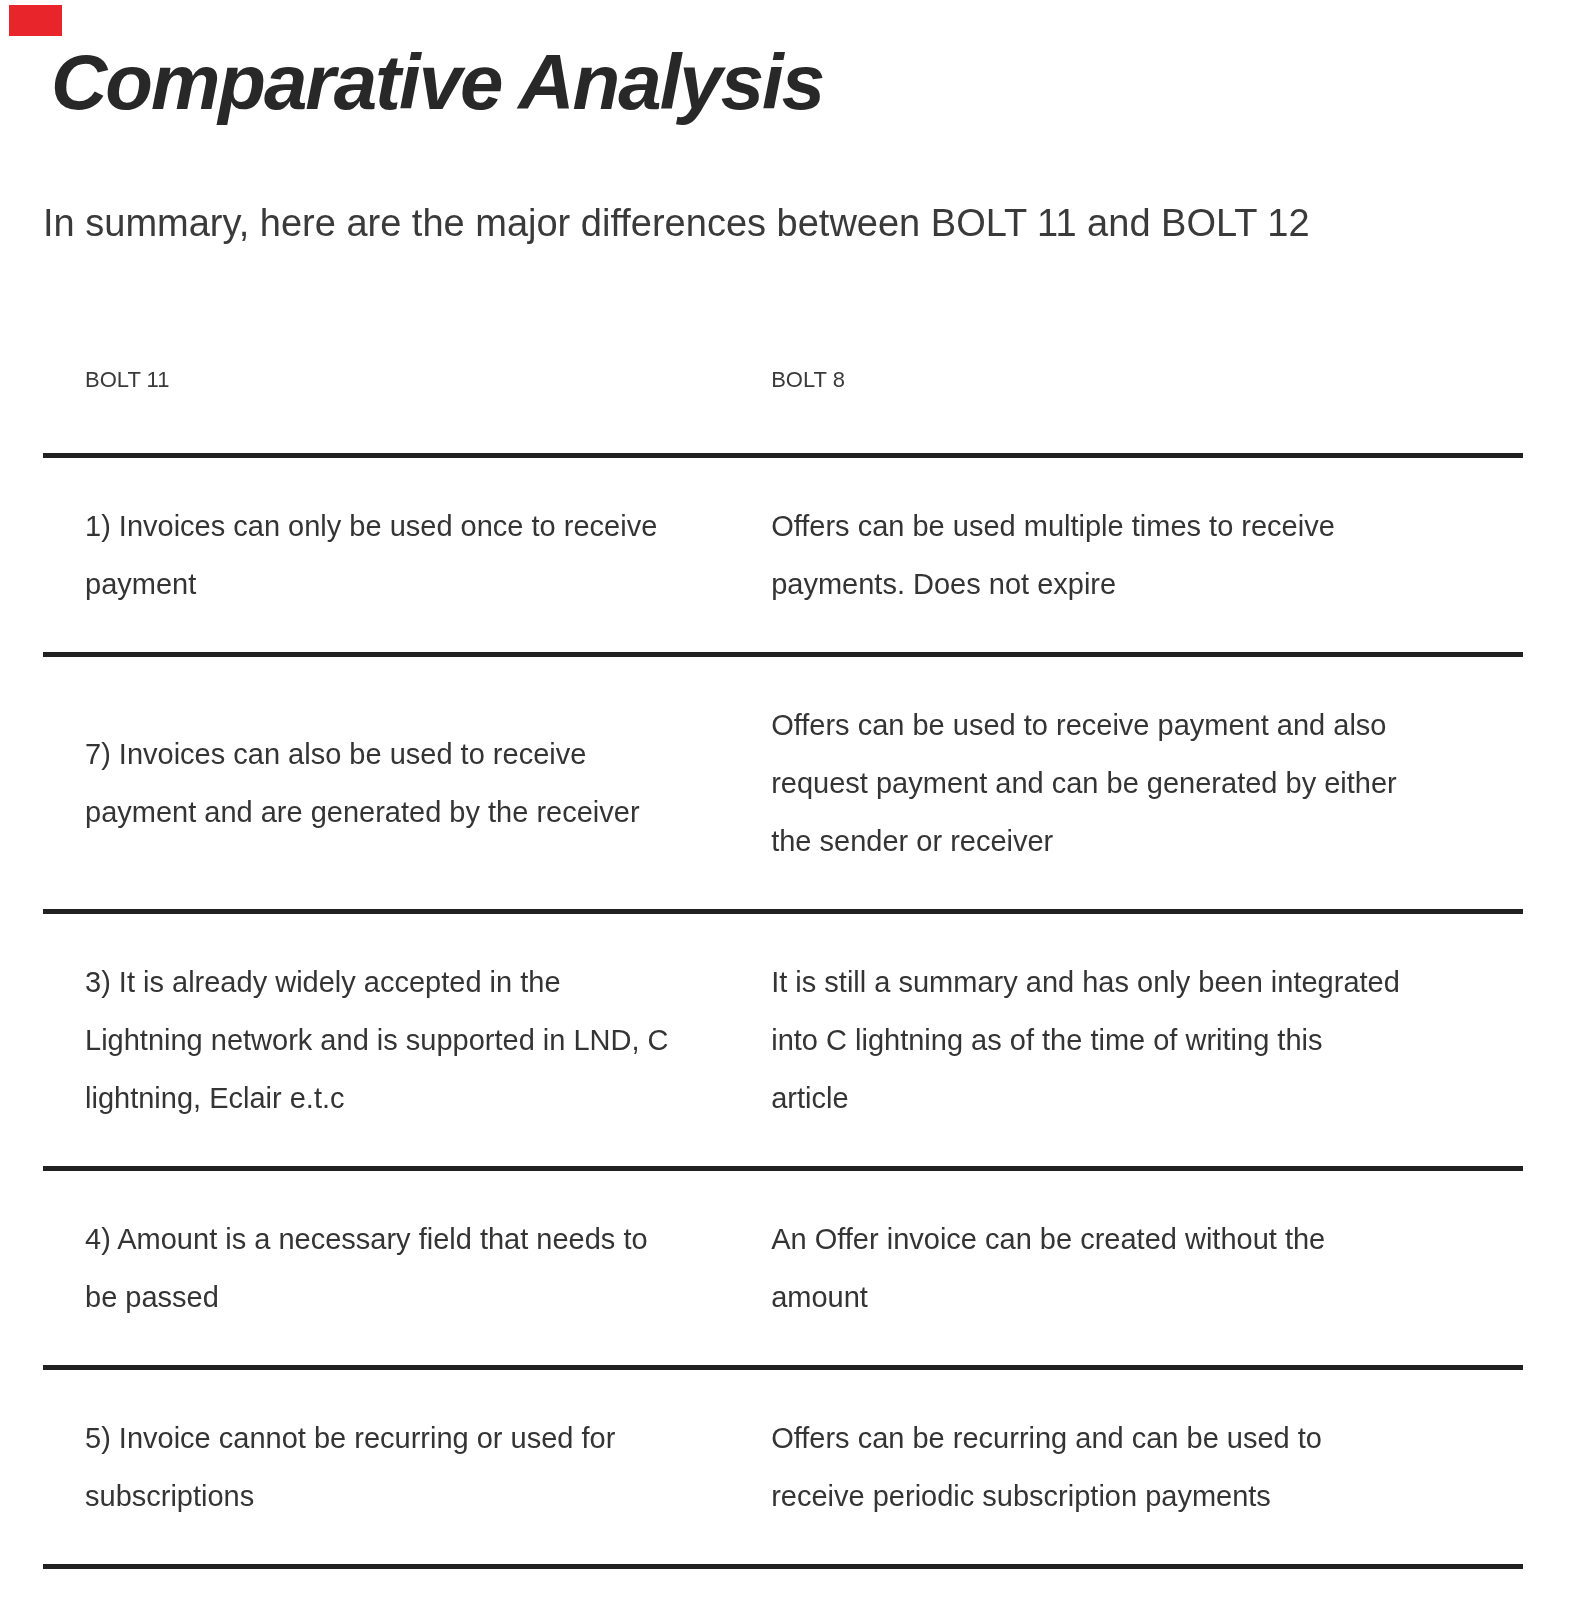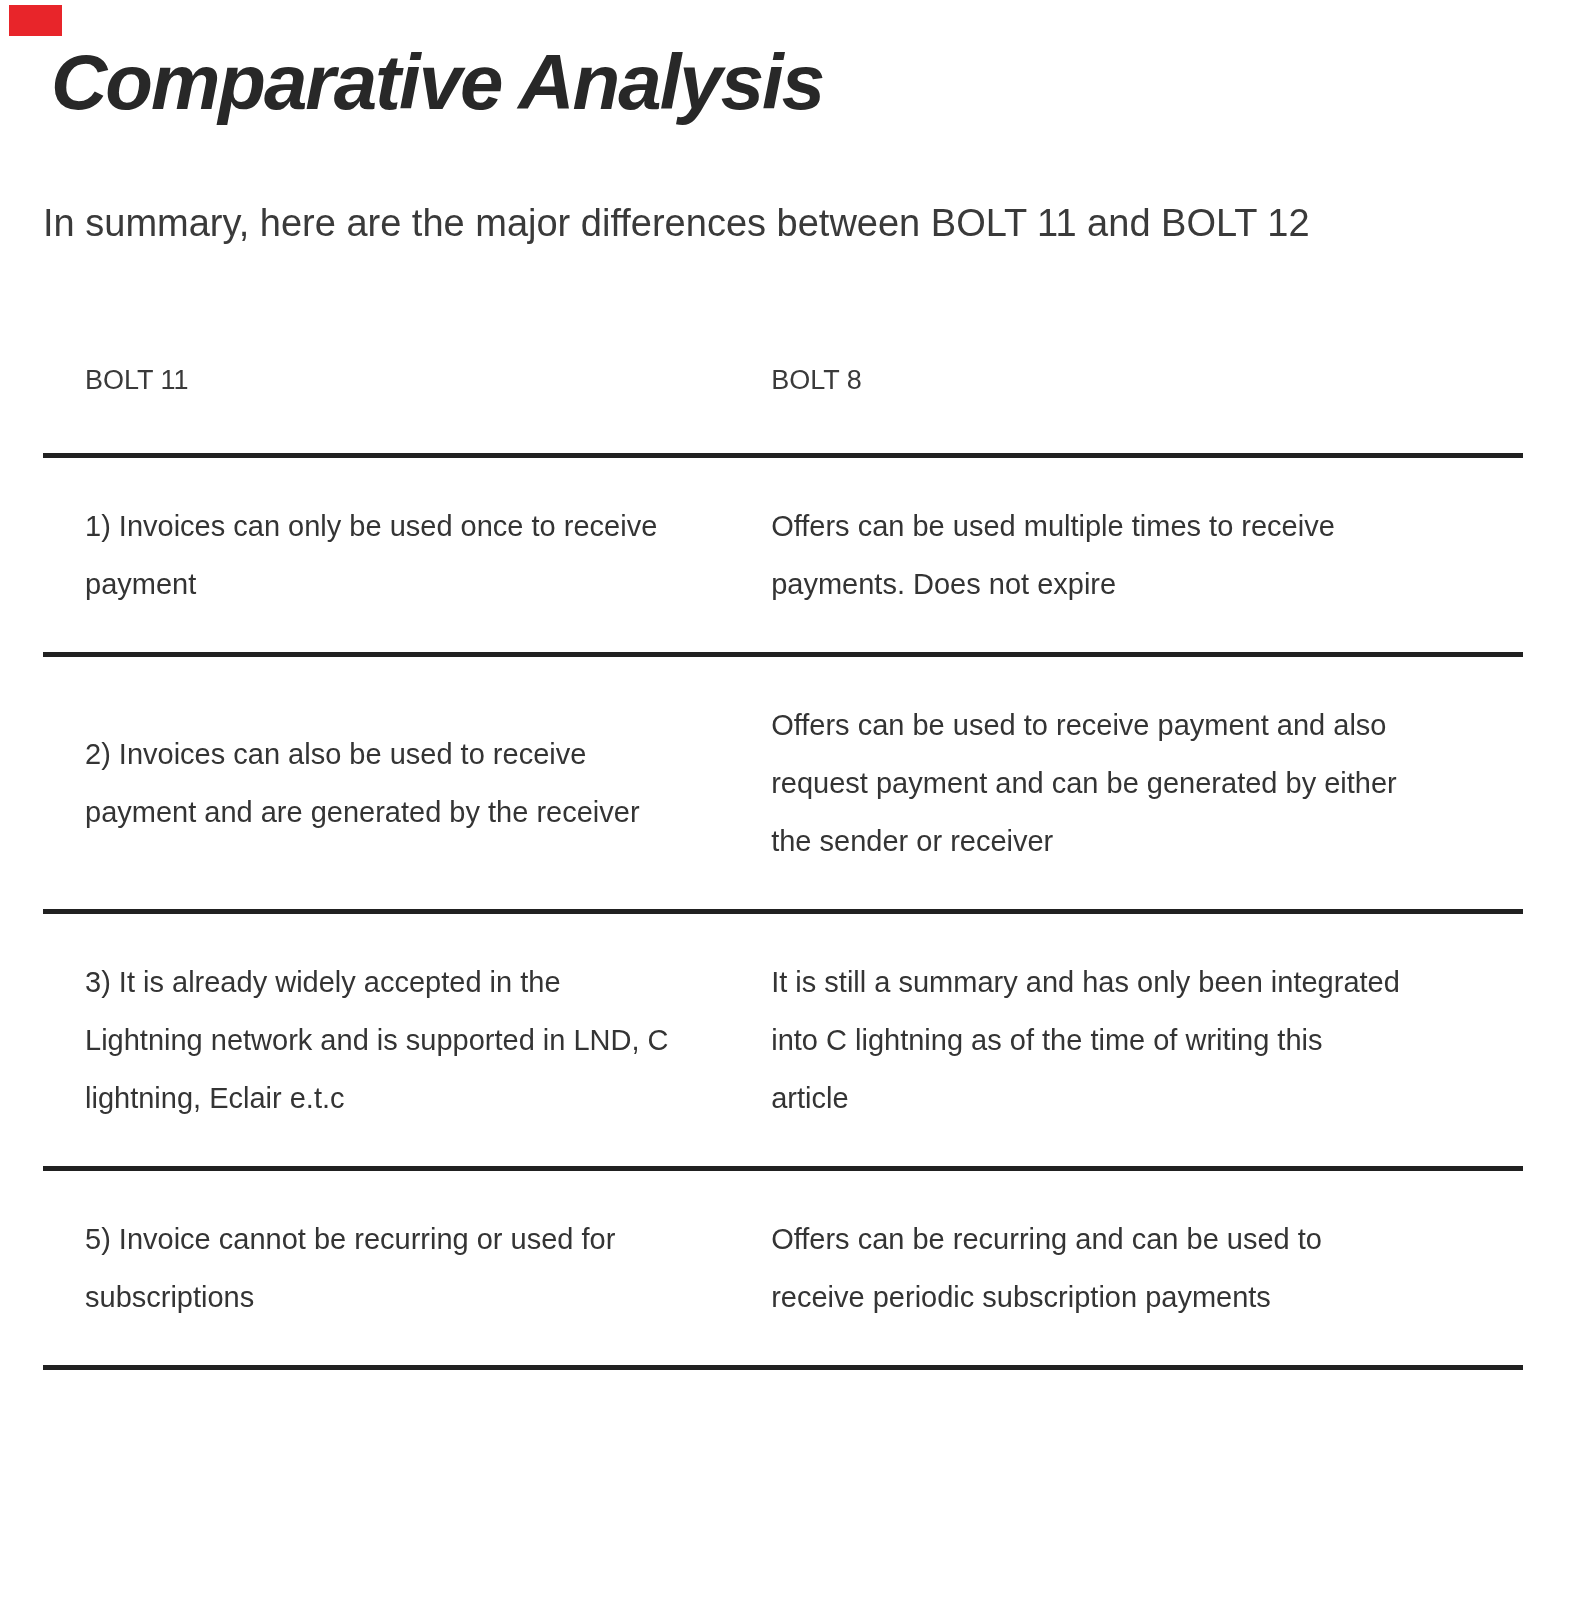--- a/index.html
+++ b/index.html
@@ -44,21 +44,21 @@
     border-collapse: collapse;
     margin-top: 114px;
     table-layout: fixed;
   }
   col.col-left  { width: 46.5%; }
   col.col-right { width: 53.5%; }
   .compare-table tr { border-bottom: 5px solid #212121; }
   .compare-table th {
     text-align: left;
     font-weight: 400;
-    font-size: 27px;
+    font-size: 22px;
     line-height: 34px;
     color: #3a3a3a;
     vertical-align: top;
     padding: 2px 0 56px 42px;
   }
   .compare-table th.th-right { padding-left: 40px; }
   .compare-table td {
     font-size: 29px;
     line-height: 58px;
     color: #343434;
@@ -91,35 +91,41 @@
       </tr>
     </thead>
     <tbody>
       <tr>
         <td>1) Invoices can only be used once to receive
 payment</td>
         <td class="cell-right">Offers can be used multiple times to receive
 payments. Does not expire</td>
       </tr>
       <tr>
-        <td>2) Invoices can also be used to receive
+        <td>7) Invoices can also be used to receive
 payment and are generated by the receiver</td>
         <td class="cell-right">Offers can be used to receive payment and also
 request payment and can be generated by either
 the sender or receiver</td>
       </tr>
       <tr>
         <td>3) It is already widely accepted in the
 Lightning network and is supported in LND, C
 lightning, Eclair e.t.c</td>
         <td class="cell-right">It is still a summary and has only been integrated
 into C lightning as of the time of writing this
 article</td>
       </tr>
       <tr>
+        <td>4) Amount is a necessary field that needs to
+be passed</td>
+        <td class="cell-right">An Offer invoice can be created without the
+amount</td>
+      </tr>
+      <tr>
         <td>5) Invoice cannot be recurring or used for
 subscriptions</td>
         <td class="cell-right">Offers can be recurring and can be used to
 receive periodic subscription payments</td>
       </tr>
     </tbody>
   </table>
 
 </div>
 

